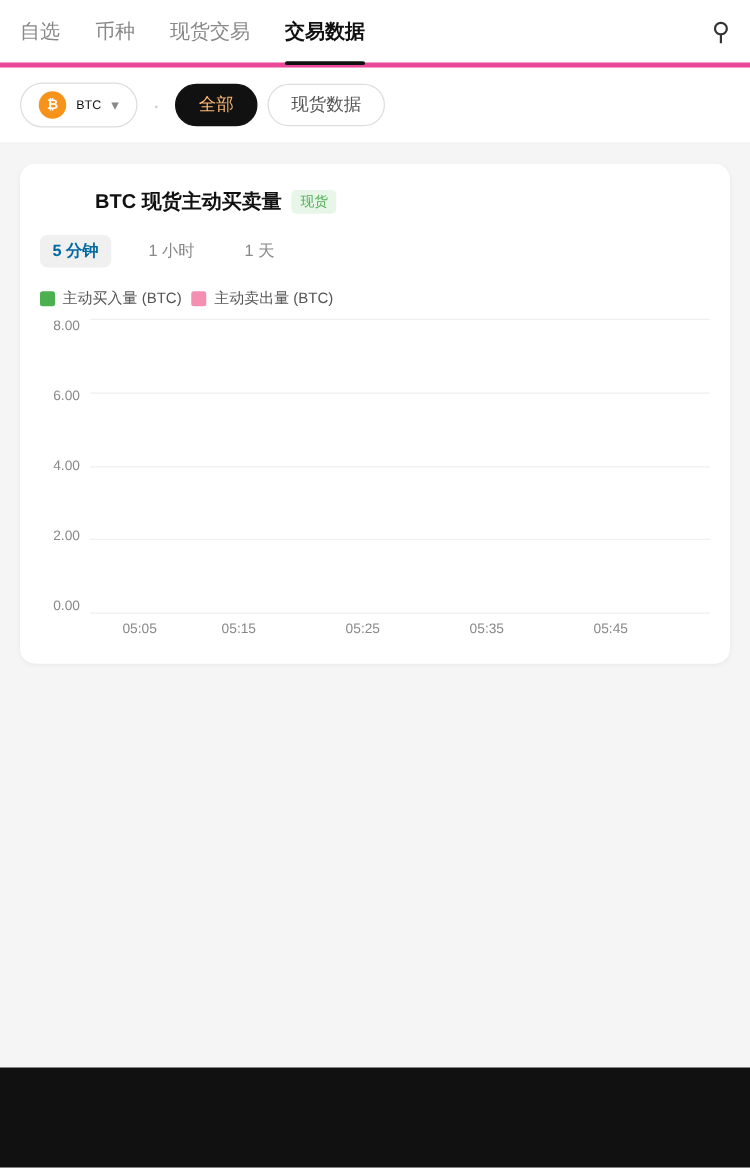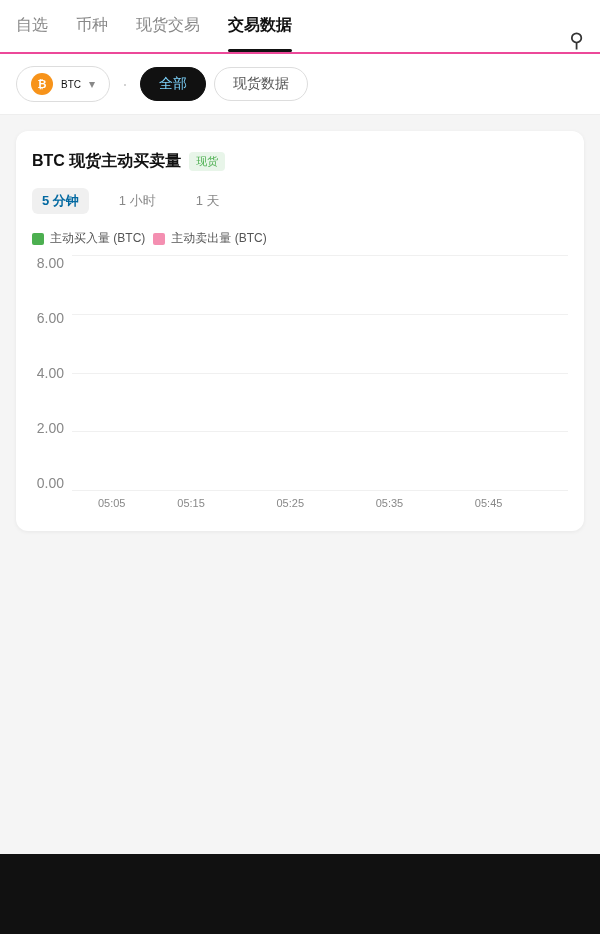--- a/index.html
+++ b/index.html
@@ -7,25 +7,25 @@
       width: 600px;
       min-height: 934px;
       font-family: -apple-system, BlinkMacSystemFont, 'PingFang SC', 'Helvetica Neue', sans-serif;
       background: #f5f5f5;
       color: #333;
     }
 
     
     .top-nav {
       display: flex;
-      align-items: flex-end;
+      align-items: center;
       background: #fff;
       padding: 0 16px;
       height: 54px;
-      border-bottom: 2px solid #ec4899;
+      border-bottom: 4px solid #ec4899;
       position: relative;
     }
     .nav-items {
       display: flex;
       flex: 1;
       gap: 28px;
     }
     .nav-item {
       font-size: 16px;
       color: #888;
@@ -105,21 +105,21 @@
       padding: 7px 18px;
       border-radius: 20px;
       font-size: 14px;
       cursor: pointer;
       border: 1px solid #ddd;
       background: #fff;
       color: #555;
     }
     .btn-filter.active {
       background: #111;
-      color: #7dd3fc;
+      color: #fdba74;
       border-color: #111;
     }
 
     
     .main-content {
       padding: 16px;
     }
 
     
     .card {
@@ -132,20 +132,21 @@
     .card-title {
       display: flex;
       align-items: center;
       gap: 8px;
       margin-bottom: 16px;
     }
     .card-title-text {
       font-size: 16px;
       font-weight: 600;
       color: #111;
+      margin-left: 44px;
     }
     .badge-spot {
       background: #e8f5e9;
       color: #4caf50;
       font-size: 11px;
       padding: 2px 7px;
       border-radius: 4px;
     }
 
     
@@ -200,21 +201,21 @@
       display: flex;
       flex-direction: column;
       justify-content: space-between;
       align-items: flex-end;
       padding-right: 8px;
       padding-bottom: 24px;
       width: 40px;
       flex-shrink: 0;
     }
     .y-label {
-      font-size: 14px;
+      font-size: 11px;
       color: #888;
     }
 
     .chart-body {
       flex: 1;
       position: relative;
     }
 
     
     .grid-lines {

